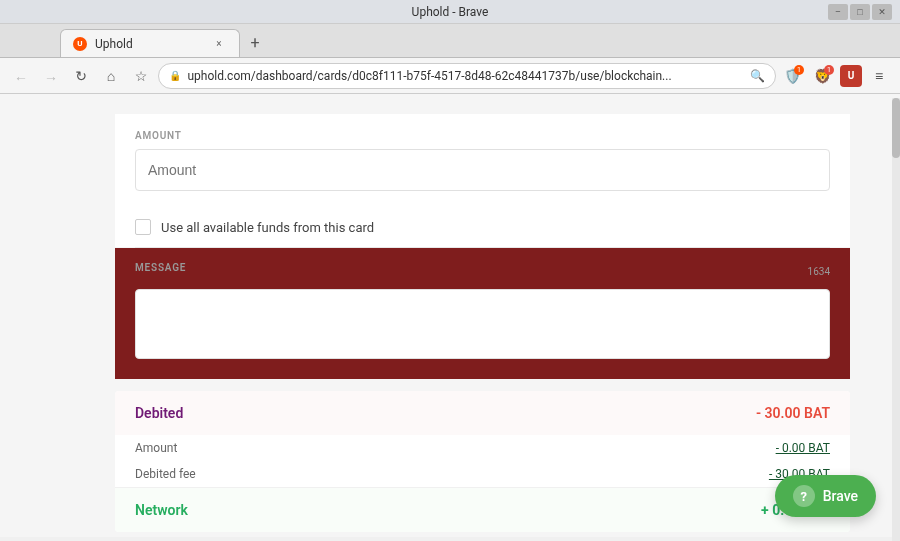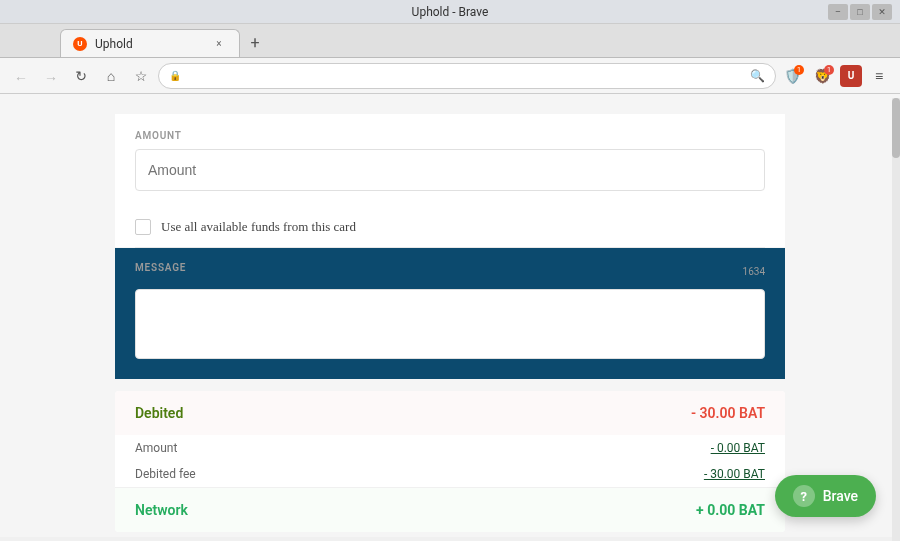--- a/index.html
+++ b/index.html
@@ -176,21 +176,21 @@
       font-size: 9px;
       color: #555;
       cursor: pointer;
     }
 
     
     .page-content {
       background: #f5f5f5;
       flex: 1;
       overflow-y: auto;
-      padding: 20px 115px 20px 115px;
+      padding: 20px 50px 20px 115px;
       height: calc(541px - 28px - 34px - 36px);
       position: relative;
     }
 
     
     .amount-section {
       padding: 16px 20px 16px 20px;
       background: white;
     }
     .field-label {
@@ -247,34 +247,33 @@
       height: 16px;
       border: 1px solid #ccc;
       border-radius: 2px;
       background: white;
       display: inline-block;
       cursor: pointer;
     }
     .checkbox-label {
       font-size: 13px;
       color: #444;
-      font-family: Liberation Serif, serif;
     }
 
     
     .divider {
       height: 1px;
       background: #e8e8e8;
       margin: 0 20px;
     }
 
     
     .message-section {
       padding: 14px 20px 16px 20px;
-      background: #0c4a6e;
+      background: #7f1d1d;
     }
     .message-header {
       display: flex;
       justify-content: space-between;
       align-items: center;
       margin-bottom: 8px;
     }
     .char-count {
       font-size: 10px;
       color: #999;
@@ -306,21 +305,21 @@
       padding: 14px 20px;
     }
     .summary-row.debited-row {
       background: #fdf9f9;
     }
     .summary-row.credited-row {
       background: #f9fdf9;
     }
     .summary-label-red {
       font-size: 14px;
-      color: #4d7c0f;
+      color: #701a75;
       font-weight: 600;
     }
     .summary-value-red {
       font-size: 14px;
       color: #e74c3c;
       font-weight: 600;
     }
     .summary-label-green {
       font-size: 14px;
       color: #27ae60;
@@ -429,20 +428,21 @@
 </div>
 
 <div class="nav-bar">
   <div class="nav-btn disabled">←</div>
   <div class="nav-btn disabled">→</div>
   <div class="nav-btn">↻</div>
   <div class="nav-btn">⌂</div>
   <div class="nav-btn">☆</div>
   <div class="address-bar">
     <span class="lock-icon">🔒</span>
+    <span class="address-text">uphold.com/dashboard/cards/d0c8f111-b75f-4517-8d48-62c48441737b/use/blockchain...</span>
     <span style="margin-left:auto;color:#888;font-size:12px;">🔍</span>
   </div>
   <div class="nav-right">
     <div class="shield-icon" style="position:relative;">
       🛡️
       <span class="badge">1</span>
     </div>
     <div class="shield-icon" style="position:relative;">
       🦁
       <span class="badge" style="background:#e74c3c;">1</span>

